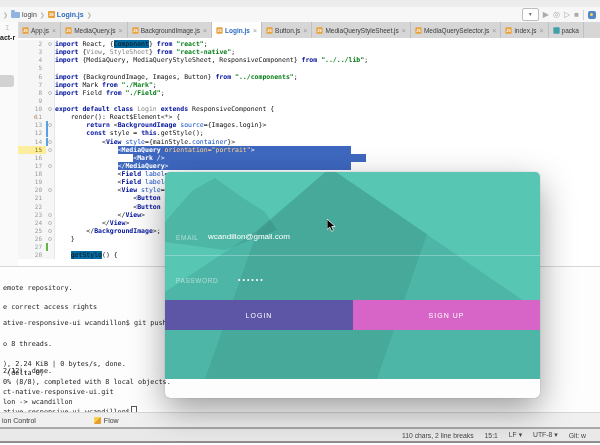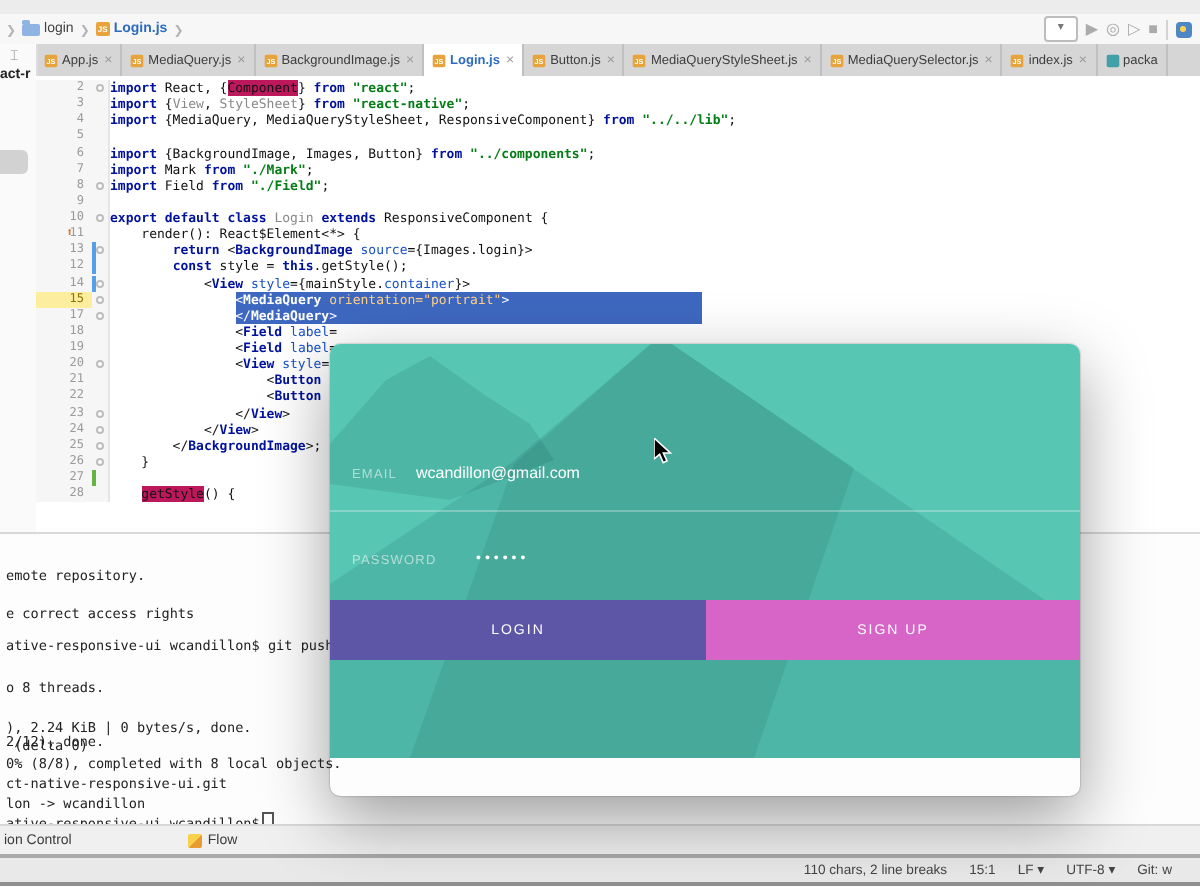--- a/index.html
+++ b/index.html
@@ -46,21 +46,21 @@
   .cbar.green{background:#62b543;}
   .ovr{position:absolute;left:-22px;top:0px;color:#e07a2e;font-size:6px;}
   .code{white-space:pre;flex:1;color:#111;}
   .c{color:#8c8c8c;font-style:italic}
   .k{color:#00129c;font-weight:bold}
   .s{color:#067d17;font-weight:bold}
   .p{color:#111}
   .g{color:#888}
   .t{color:#00129c;font-weight:bold}
   .a{color:#1750c8}
-  .hl{background:#be185d;color:#111}
+  .hl{background:#0369a1;color:#111}
   .selbg{background:#3e68c0;display:inline-block;min-width:233px;}
   .w{color:#fff}
   .wt{color:#fff;font-weight:bold}
   .wa{color:#ffd089}
   .ws{color:#ffd089}
   
   .term{position:absolute;left:0;top:266px;width:600px;height:146px;background:#fdfdfd;border-top:1px solid #d8d8d8;}
   .tline{position:absolute;left:3px;font-family:"DejaVu Sans Mono",monospace;font-size:6.8px;color:#222;white-space:pre;}
   .tcur{display:inline-block;width:4px;height:7px;border:1px solid #555;vertical-align:-1px;margin-left:1px;}
   
@@ -256,20 +256,25 @@
           <div class="code"><span class="p">            &lt;</span><span class="t">View</span><span class="p"> </span><span class="a">style</span><span class="p">={mainStyle.</span><span class="a">container</span><span class="p">}&gt;</span></div>
         </div>
         <div class="row">
           <div class="num numhl">15</div>
           <div class="foldcol">
             <span class="foldmark"></span>
           </div>
           <div class="code">                <span class="selbg"><span class="w">&lt;</span><span class="wt">MediaQuery</span><span class="wa"> orientation=</span><span class="ws">"portrait"</span><span class="w">&gt;</span></span></div>
         </div>
         <div class="row">
+          <div class="num">16</div>
+          <div class="foldcol"></div>
+          <div class="code">                    <span class="selbg"><span class="w">&lt;</span><span class="wt">Mark</span><span class="w"> /&gt;</span></span></div>
+        </div>
+        <div class="row">
           <div class="num">17</div>
           <div class="foldcol">
             <span class="foldmark"></span>
           </div>
           <div class="code">                <span class="selbg"><span class="w">&lt;/</span><span class="wt">MediaQuery</span><span class="w">&gt;</span></span></div>
         </div>
         <div class="row">
           <div class="num">18</div>
           <div class="foldcol"></div>
           <div class="code"><span class="p">                &lt;</span><span class="t">Field</span><span class="p"> </span><span class="a">label</span><span class="p">=</span></div>

